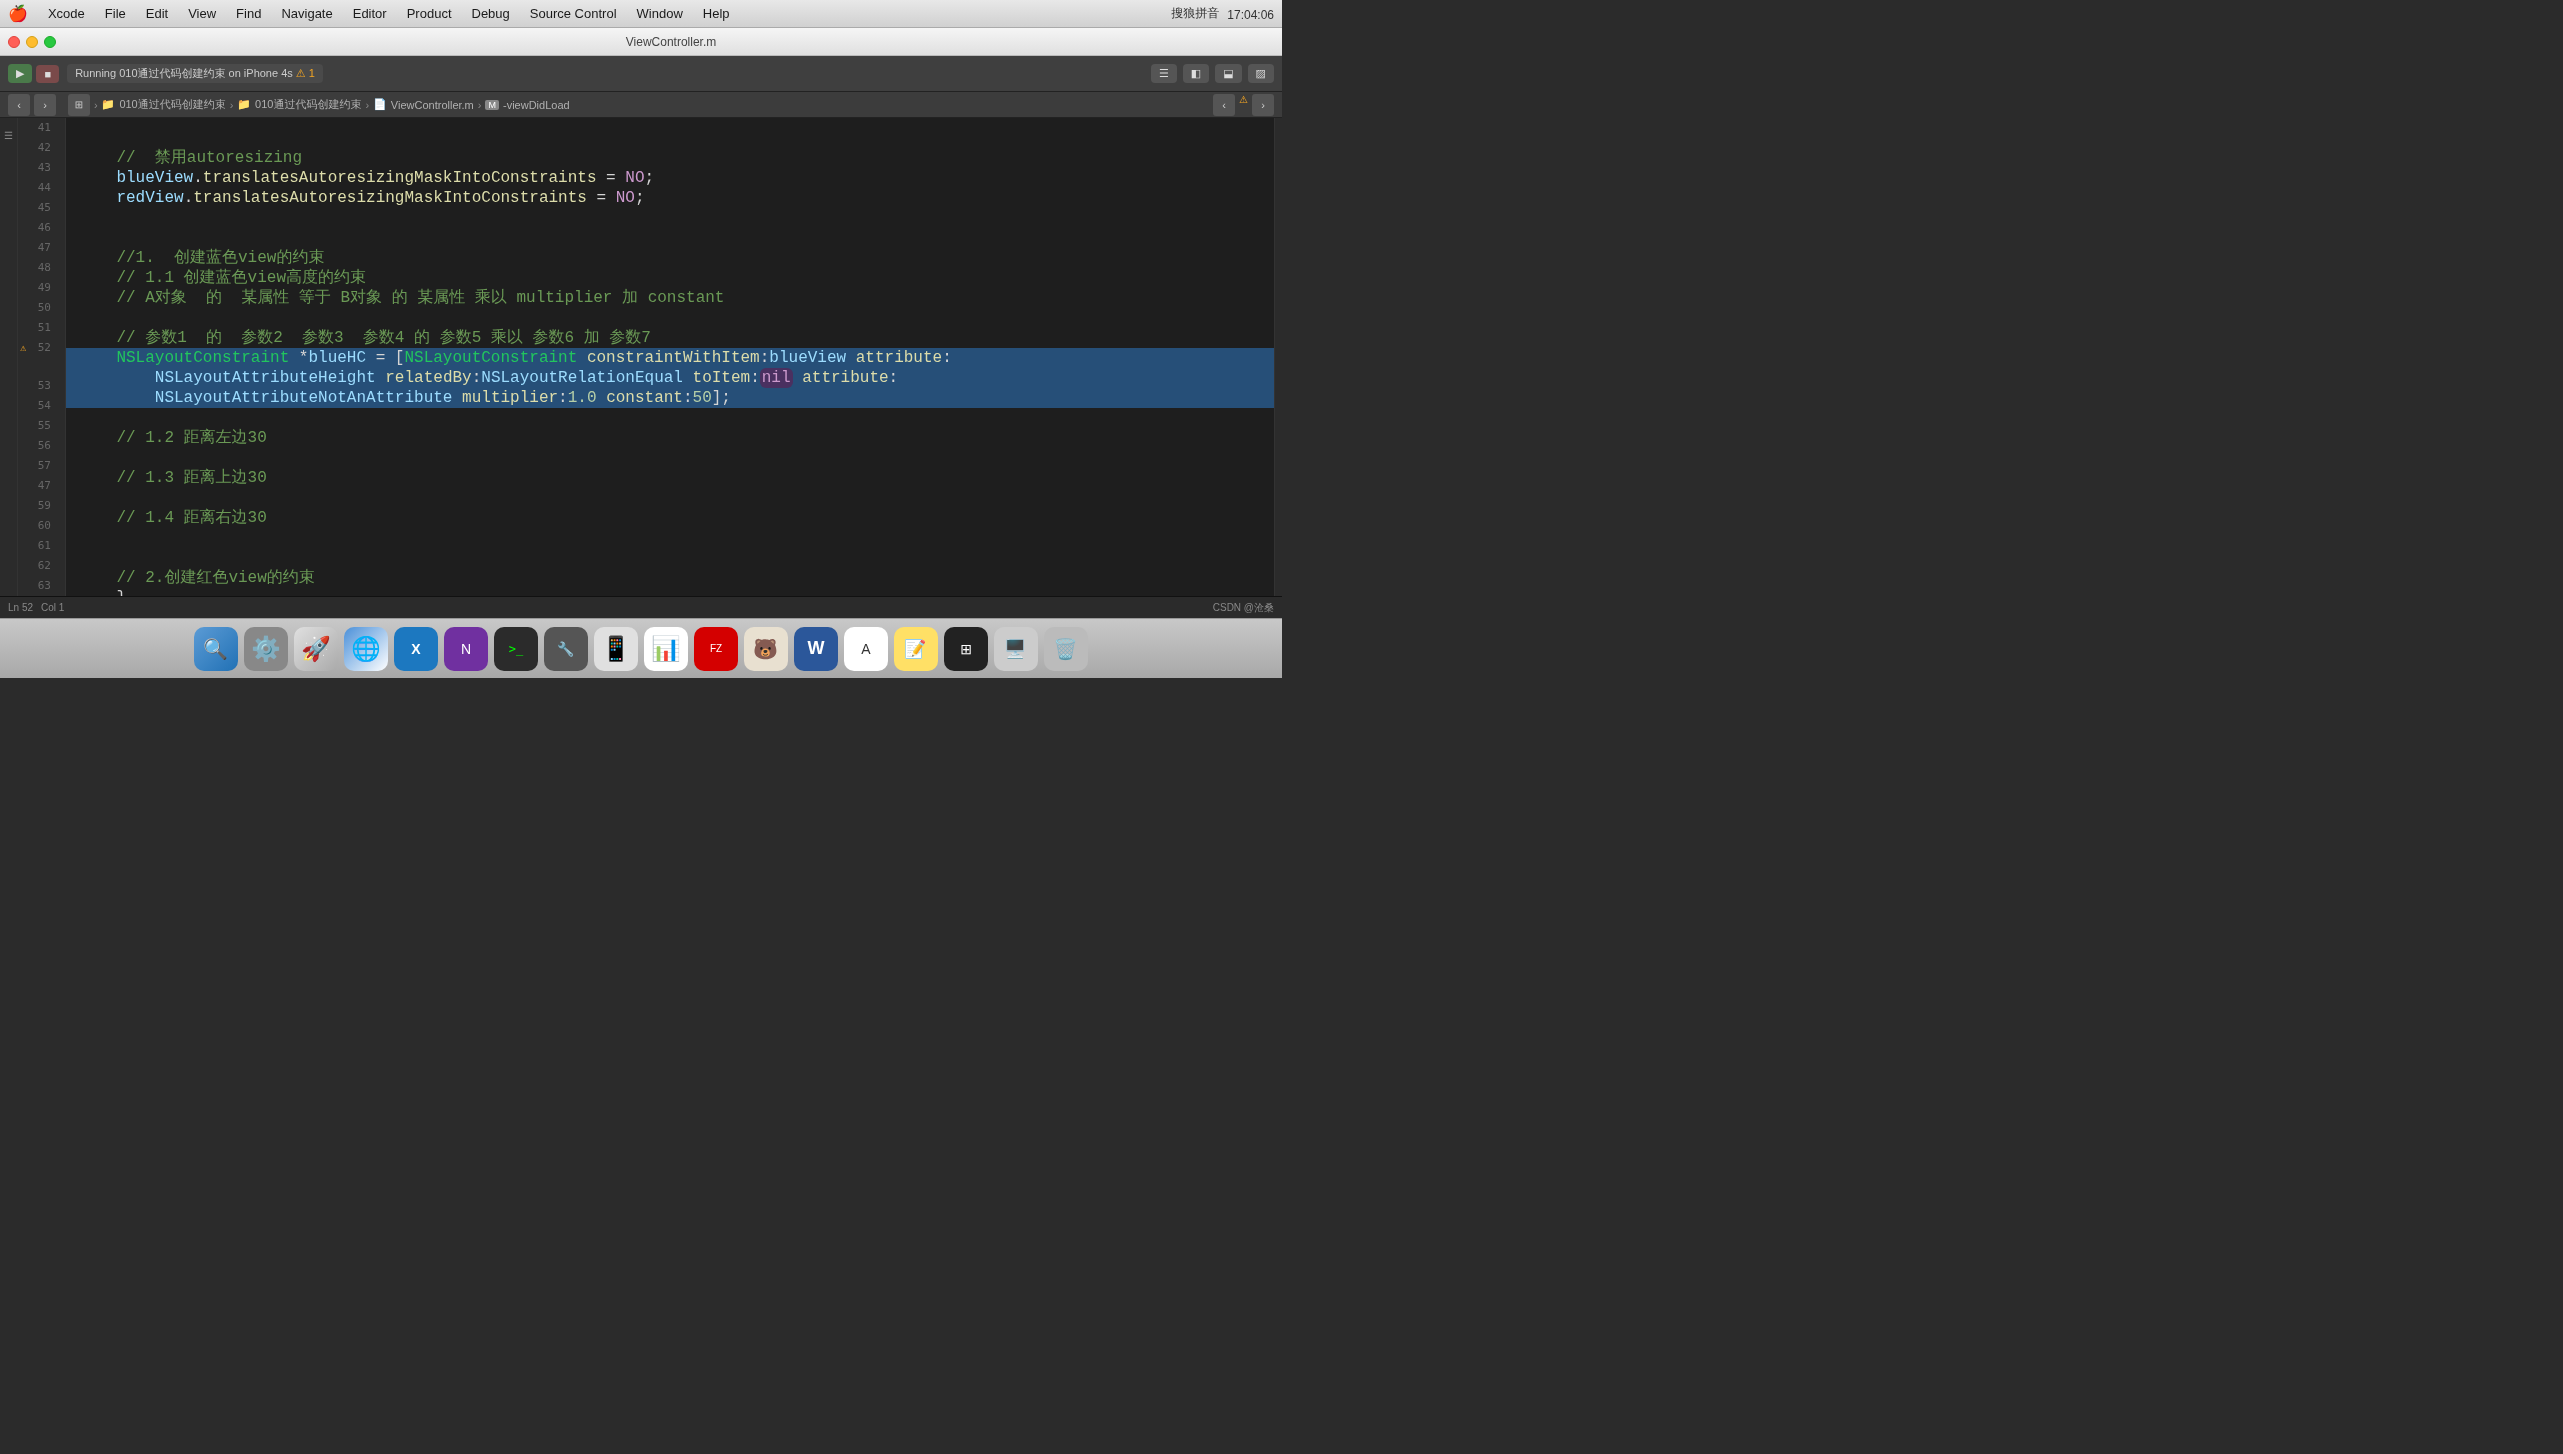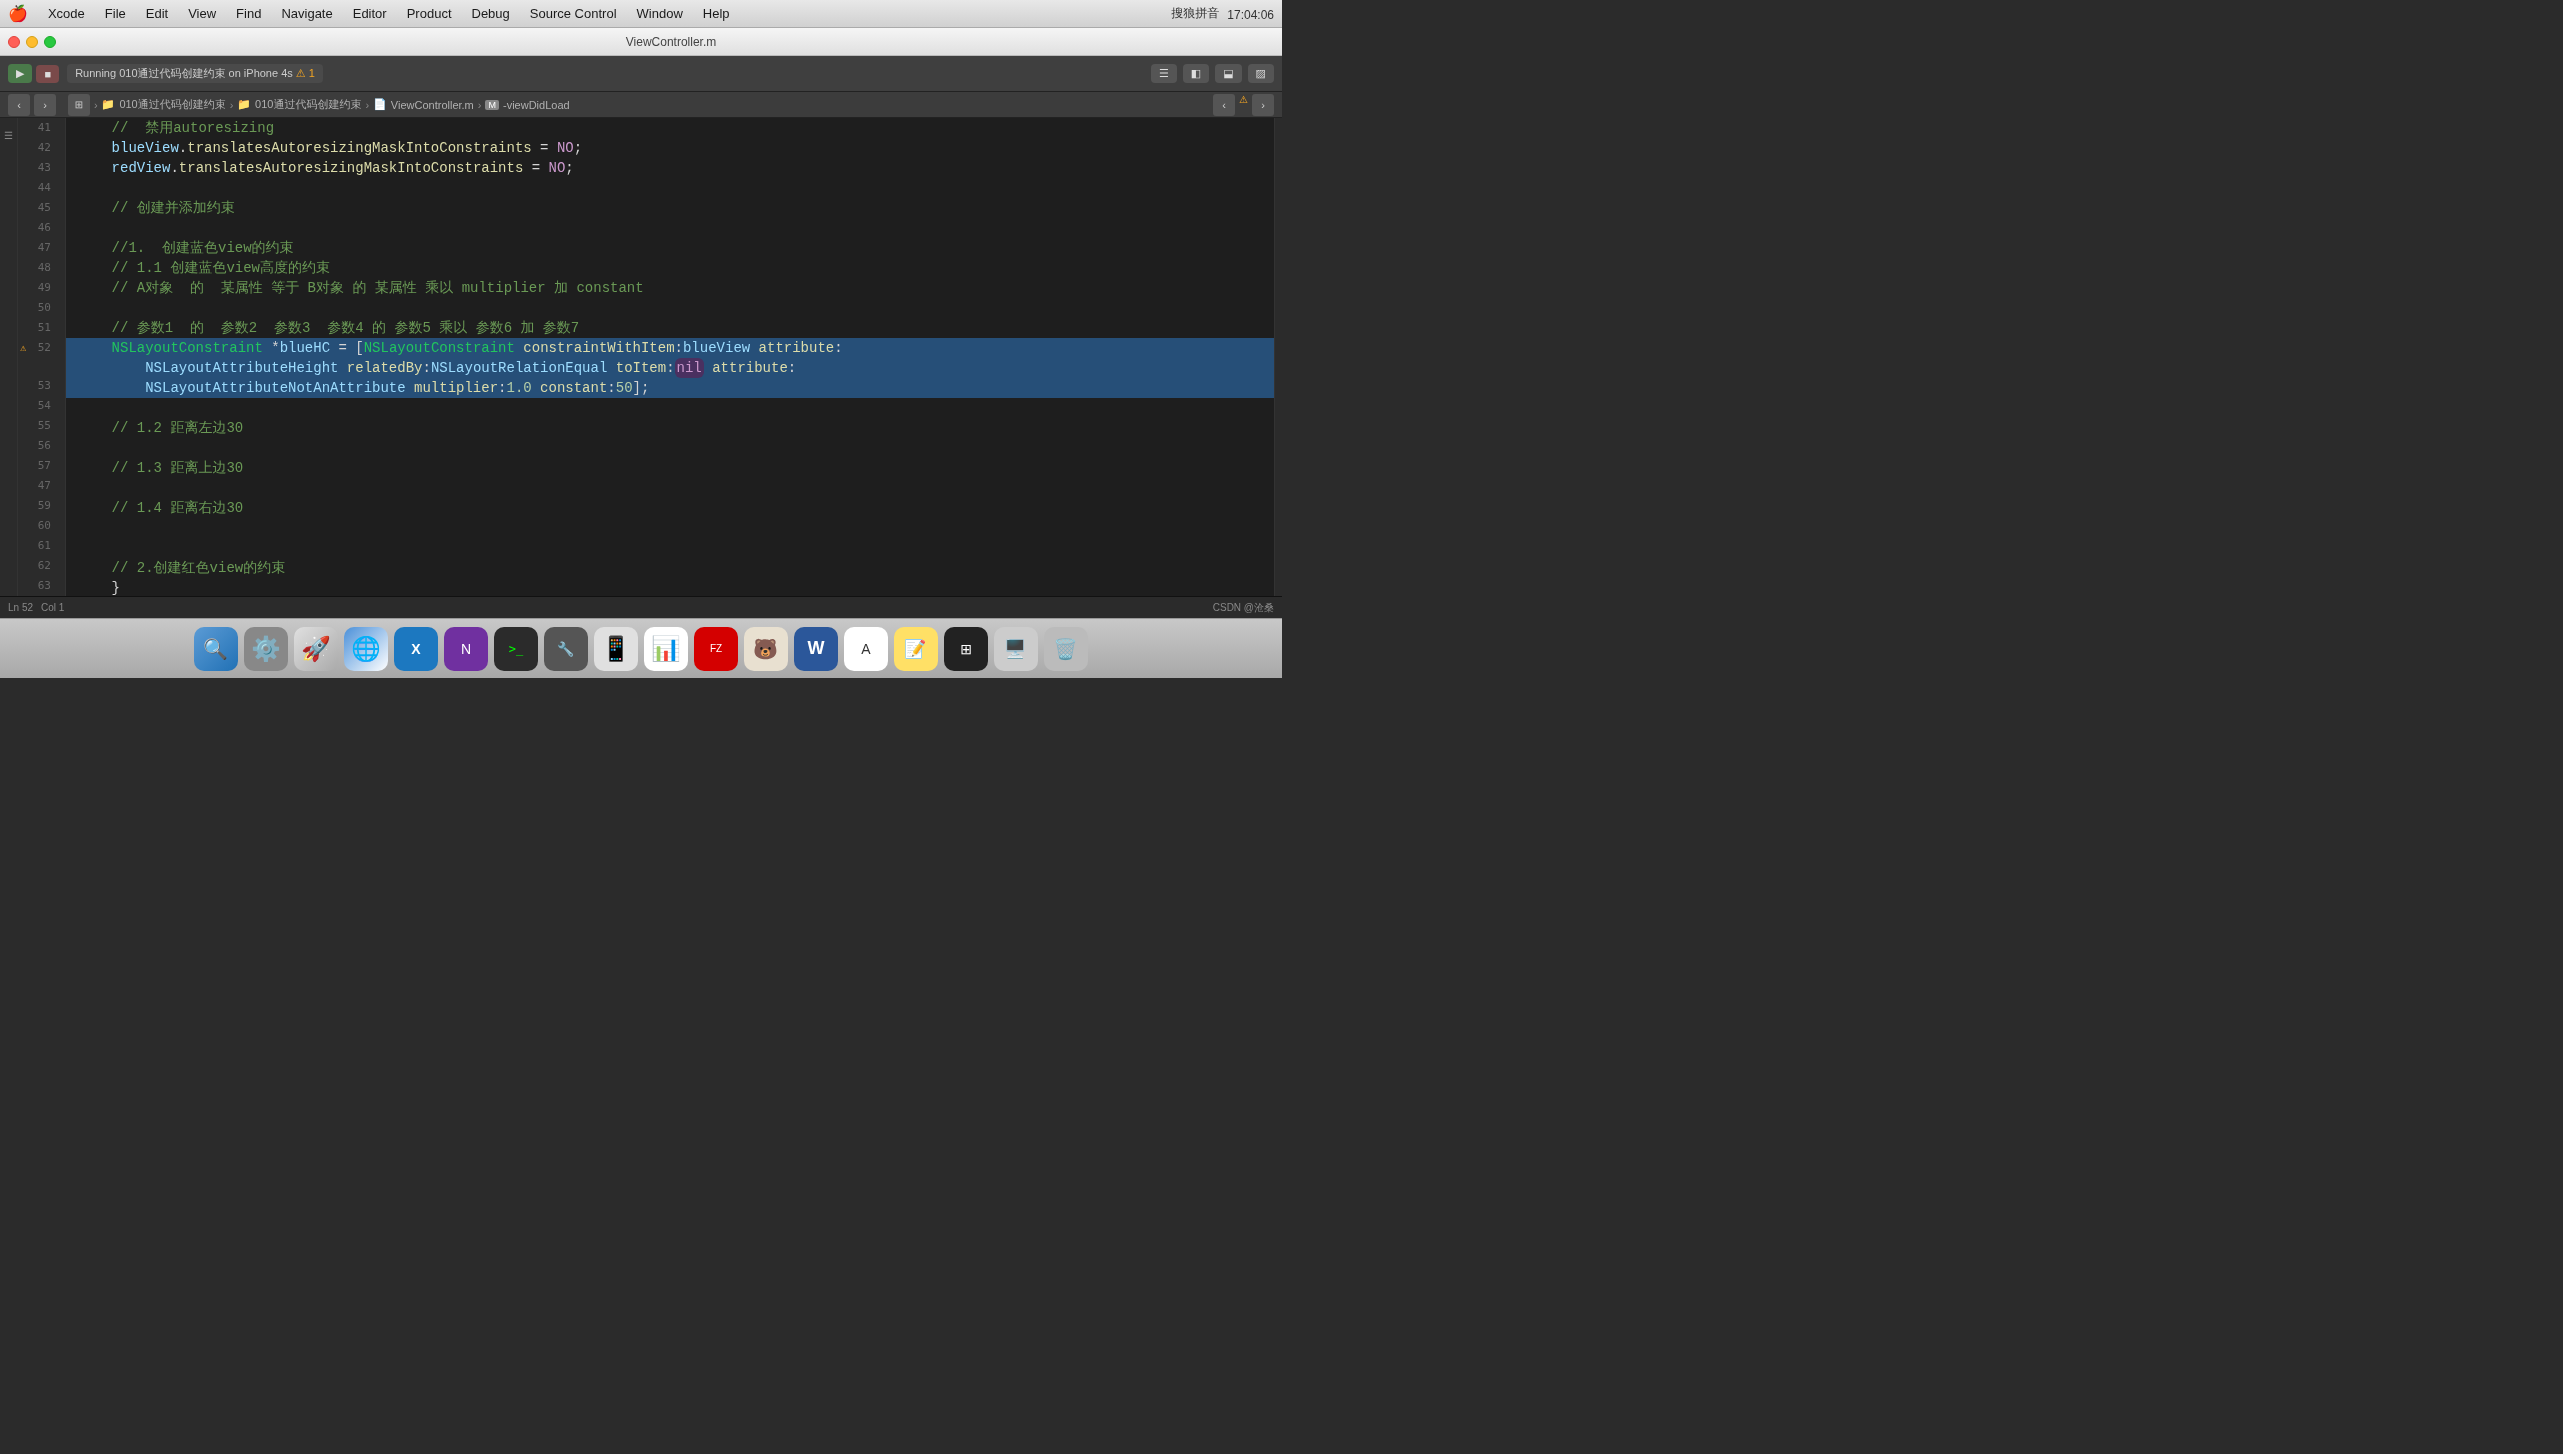--- a/index.html
+++ b/index.html
@@ -140,23 +140,24 @@
       left: 2px;
       font-size: 10px;
     }
 
     
     .code-area {
       flex: 1;
       overflow: auto;
       background: #1e1e1e;
       font-family: 'Menlo', 'Monaco', 'Courier New', monospace;
-      font-size: 14px;
+      font-size: 16px;
       line-height: 20px;
       color: #d4d4d4;
+      margin-top: 30px;
     }
     .code-line {
       display: flex;
       min-height: 20px;
       padding: 0 12px;
       white-space: pre;
     }
     .code-line.selected {
       background: #264f78;
     }
@@ -386,23 +387,20 @@
     <div class="code-line">
       <span class="var">    blueView</span><span>.</span><span class="fn">translatesAutoresizingMaskIntoConstraints</span><span> = </span><span class="kw">NO</span><span>;</span>
     </div>
 
     <div class="code-line">
       <span class="var">    redView</span><span>.</span><span class="fn">translatesAutoresizingMaskIntoConstraints</span><span> = </span><span class="kw">NO</span><span>;</span>
     </div>
 
     <div class="code-line">&nbsp;</div>
 
-    <div class="code-line">
-      <span class="comment">    // 创建并添加约束</span>
-    </div>
 
     <div class="code-line">&nbsp;</div>
 
     <div class="code-line">
       <span class="comment">    //1.  创建蓝色view的约束</span>
     </div>
 
     <div class="code-line">
       <span class="comment">    // 1.1 创建蓝色view高度的约束</span>
     </div>

